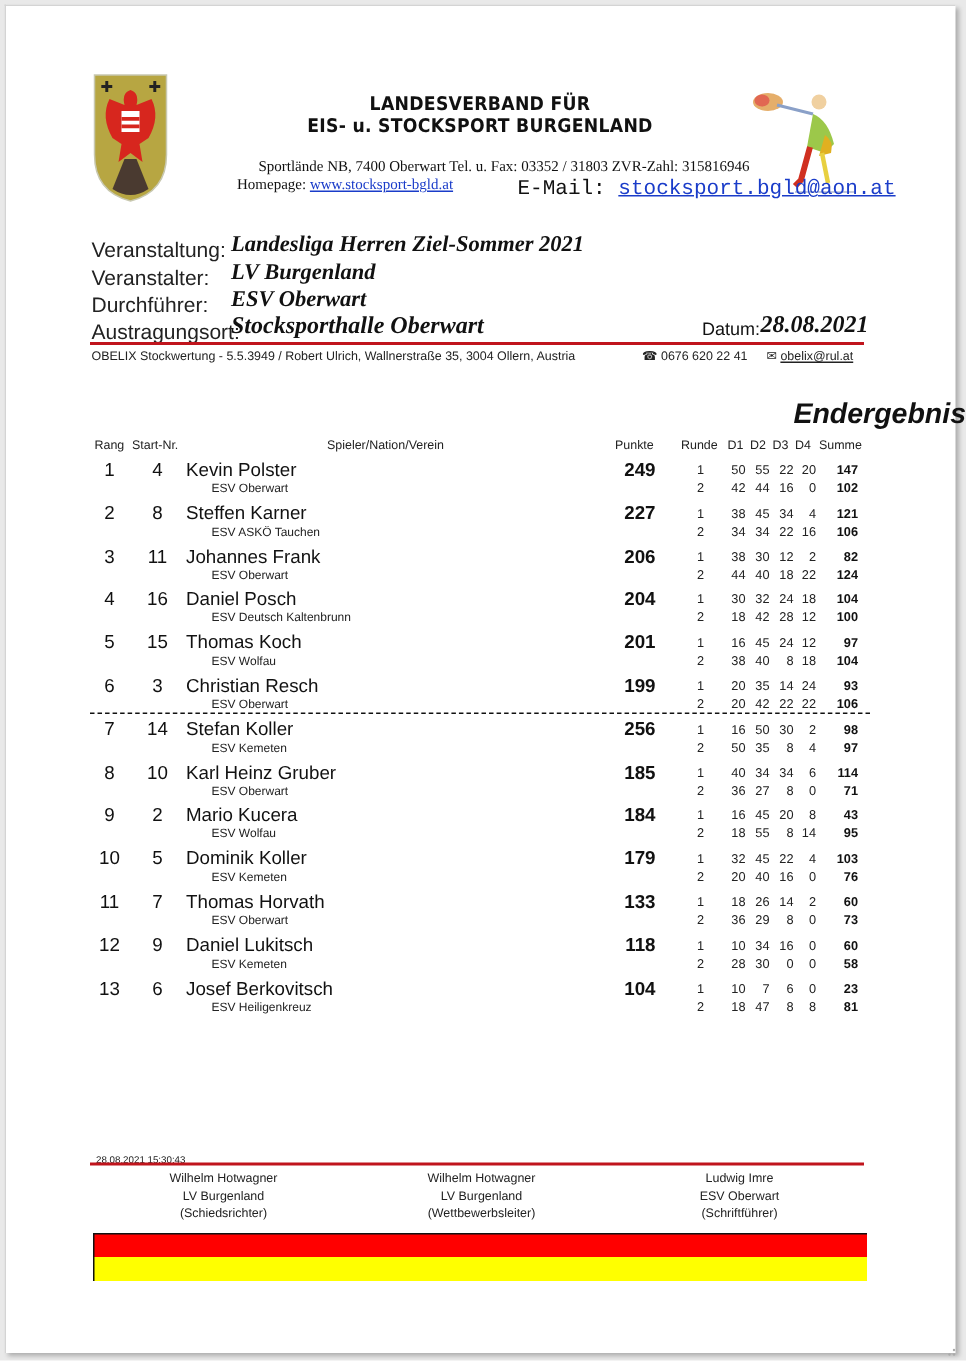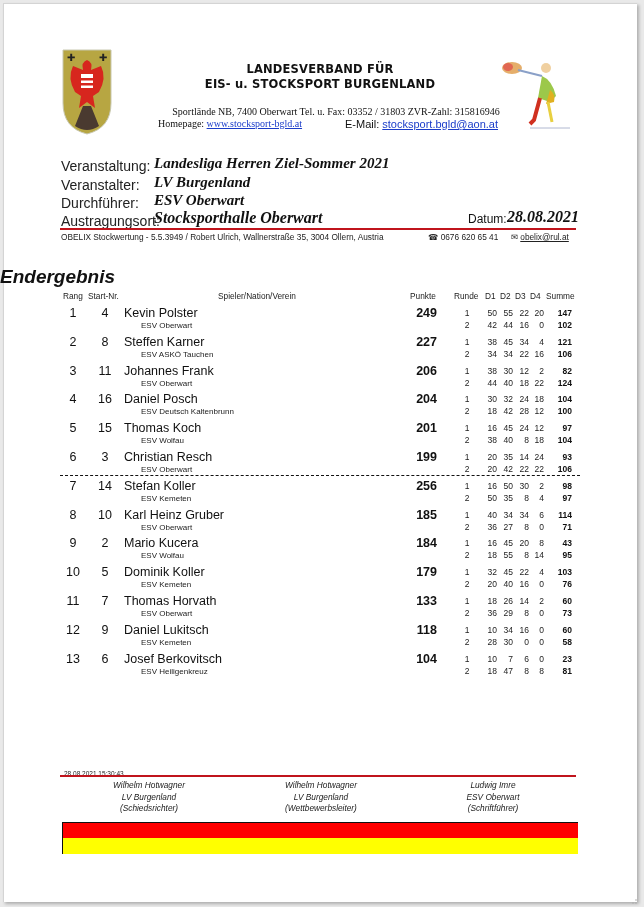--- a/index.html
+++ b/index.html
@@ -16,54 +16,54 @@
   
   .coat { left:61px; top:48px; width:52px; height:88px; }
   .player { left:490px; top:50px; width:90px; height:85px; }
   .org-title {
     left:150px; top:61px; width:340px; text-align:center;
     font-family:"DejaVu Sans", sans-serif; font-weight:bold; font-size:12.5px; line-height:15px; letter-spacing:0.2px;
     transform:scaleX(0.92); transform-origin:center;
   }
   .org-addr { left:150px; top:106px; width:340px; text-align:center; font-family:"Liberation Serif", serif; font-size:10px; line-height:12px; white-space:nowrap;margin-left:16px; }
   .org-web { left:158px; top:118px; font-family:"Liberation Serif", serif; font-size:10px; white-space:nowrap; }
-  .org-mail { left:345px; top:118px; font-family:Liberation Sans, sans-serif; font-size:11px; white-space:nowrap; }
+  .org-mail { left:345px; top:118px; font-family:Liberation Mono, monospace; font-size:14px; white-space:nowrap; }
   .link { color:#1a3cc9; text-decoration:underline; }
 
   .info-label { left:61px; font-size:14px; color:#222; }
   .info-value { left:154px; font-family:"Liberation Serif", serif; font-style:italic; font-weight:bold; font-size:15px; }
   .date-label { left:468px; top:212px; font-size:12px; }
   .date-value { left:507px; top:208px; font-family:"Liberation Serif", serif; font-style:italic; font-weight:bold; font-size:16px; }
   .redline { left:60px; width:516px; height:2px; background:#c0141c; }
   .obelix { left:61px; top:232px; font-size:8.3px; color:#222; white-space:nowrap; }
   .phone { left:428px; top:232px; font-size:8.3px; color:#222; white-space:nowrap; }
   .mail2 { left:511px; top:232px; font-size:8.3px; color:#222; white-space:nowrap; }
   .mail2 .u { text-decoration:underline; }
 
-  .title { left:0; width:644px; top:266px; text-align:left; font-weight:bold; font-style:italic; font-size:19px; }
+  .title { left:0; width:644px; top:266px; text-align:right; font-weight:bold; font-style:italic; font-size:19px; }
   .hdr { top:291px; font-size:8.3px; color:#222; white-space:nowrap; }
 
   .row { position:absolute; left:0; width:644px; height:29px; }
   .c-rang { position:absolute; left:62px; width:22px; top:0; text-align:center; font-size:12.5px; }
   .c-start { position:absolute; left:97px; width:16px; top:0; text-align:center; font-size:12.5px; }
   .c-name { position:absolute; left:124px; top:0; font-size:12.5px; white-space:nowrap; }
   .c-club { position:absolute; left:141px; top:15px; font-size:8px; color:#222; white-space:nowrap; }
   .c-pts { position:absolute; left:408px; width:29px; top:0; text-align:right; font-size:12.5px; font-weight:bold; }
   .rd { position:absolute; left:0; width:644px; height:11px; font-size:8.5px; color:#222; }
   .rd span { position:absolute; top:0; text-align:right; }
   .rd .rn { left:463px; width:8px; text-align:center; }
   .rd .d1 { left:483px; width:14px; }
   .rd .d2 { left:499px; width:14px; }
   .rd .d3 { left:515px; width:14px; }
   .rd .d4 { left:530px; width:14px; }
   .rd .sum { left:555px; width:17px; font-weight:bold; color:#111; }
   .dashline { left:60px; width:520px; top:475px; height:0; border-top:1.5px dashed #111; }
 
   .footer-ts { left:64px; top:770px; font-size:6.5px; color:#222; }
-  .sig { top:780px; width:170px; text-align:center; font-size:8.3px; line-height:11.5px; color:#222;font-style:italic; }
+  .sig { top:780px; width:170px; text-align:center; font-size:8.3px; line-height:11.5px; color:#222; }
   .flag-red { left:62px; top:822px; width:515px; height:16px; background:#ff0000; border-top:1px solid #111; border-left:1px solid #111; }
   .flag-yellow { left:62px; top:838px; width:515px; height:16px; background:#ffff00; border-left:1px solid #111; }
   .resize { left:628px; top:898px; width:10px; height:8px; }
 </style>
 </head>
 <body>
 
 <div class="page"></div>
 
 <svg class="abs coat" viewBox="0 0 52 88">
@@ -103,21 +103,21 @@
 <div class="abs info-value" style="top:174px">LV Burgenland</div>
 <div class="abs info-label" style="top:195px">Durchführer:</div>
 <div class="abs info-value" style="top:192px">ESV Oberwart</div>
 <div class="abs info-label" style="top:213px">Austragungsort:</div>
 <div class="abs info-value" style="top:209px;font-size:16px">Stocksporthalle Oberwart</div>
 <div class="abs date-label">Datum:</div>
 <div class="abs date-value">28.08.2021</div>
 <div class="abs redline" style="top:228px"></div>
 
 <div class="abs obelix">OBELIX Stockwertung - 5.5.3949 / Robert Ulrich, Wallnerstraße 35, 3004 Ollern, Austria</div>
-<div class="abs phone"><span>☎ </span><span>0676 620 65 41</span></div>
+<div class="abs phone"><span>☎ </span><span>0676 620 22 41</span></div>
 <div class="abs mail2"><span>✉ </span><span class="u">obelix@rul.at</span></div>
 
 <div class="abs title">Endergebnis</div>
 <div class="abs hdr" style="left:63px">Rang</div>
 <div class="abs hdr" style="left:88px">Start-Nr.</div>
 <div class="abs hdr" style="left:218px">Spieler/Nation/Verein</div>
 <div class="abs hdr" style="left:410px">Punkte</div>
 <div class="abs hdr" style="left:454px">Runde</div>
 <div class="abs hdr" style="left:485px">D1</div>
 <div class="abs hdr" style="left:500px">D2</div>

